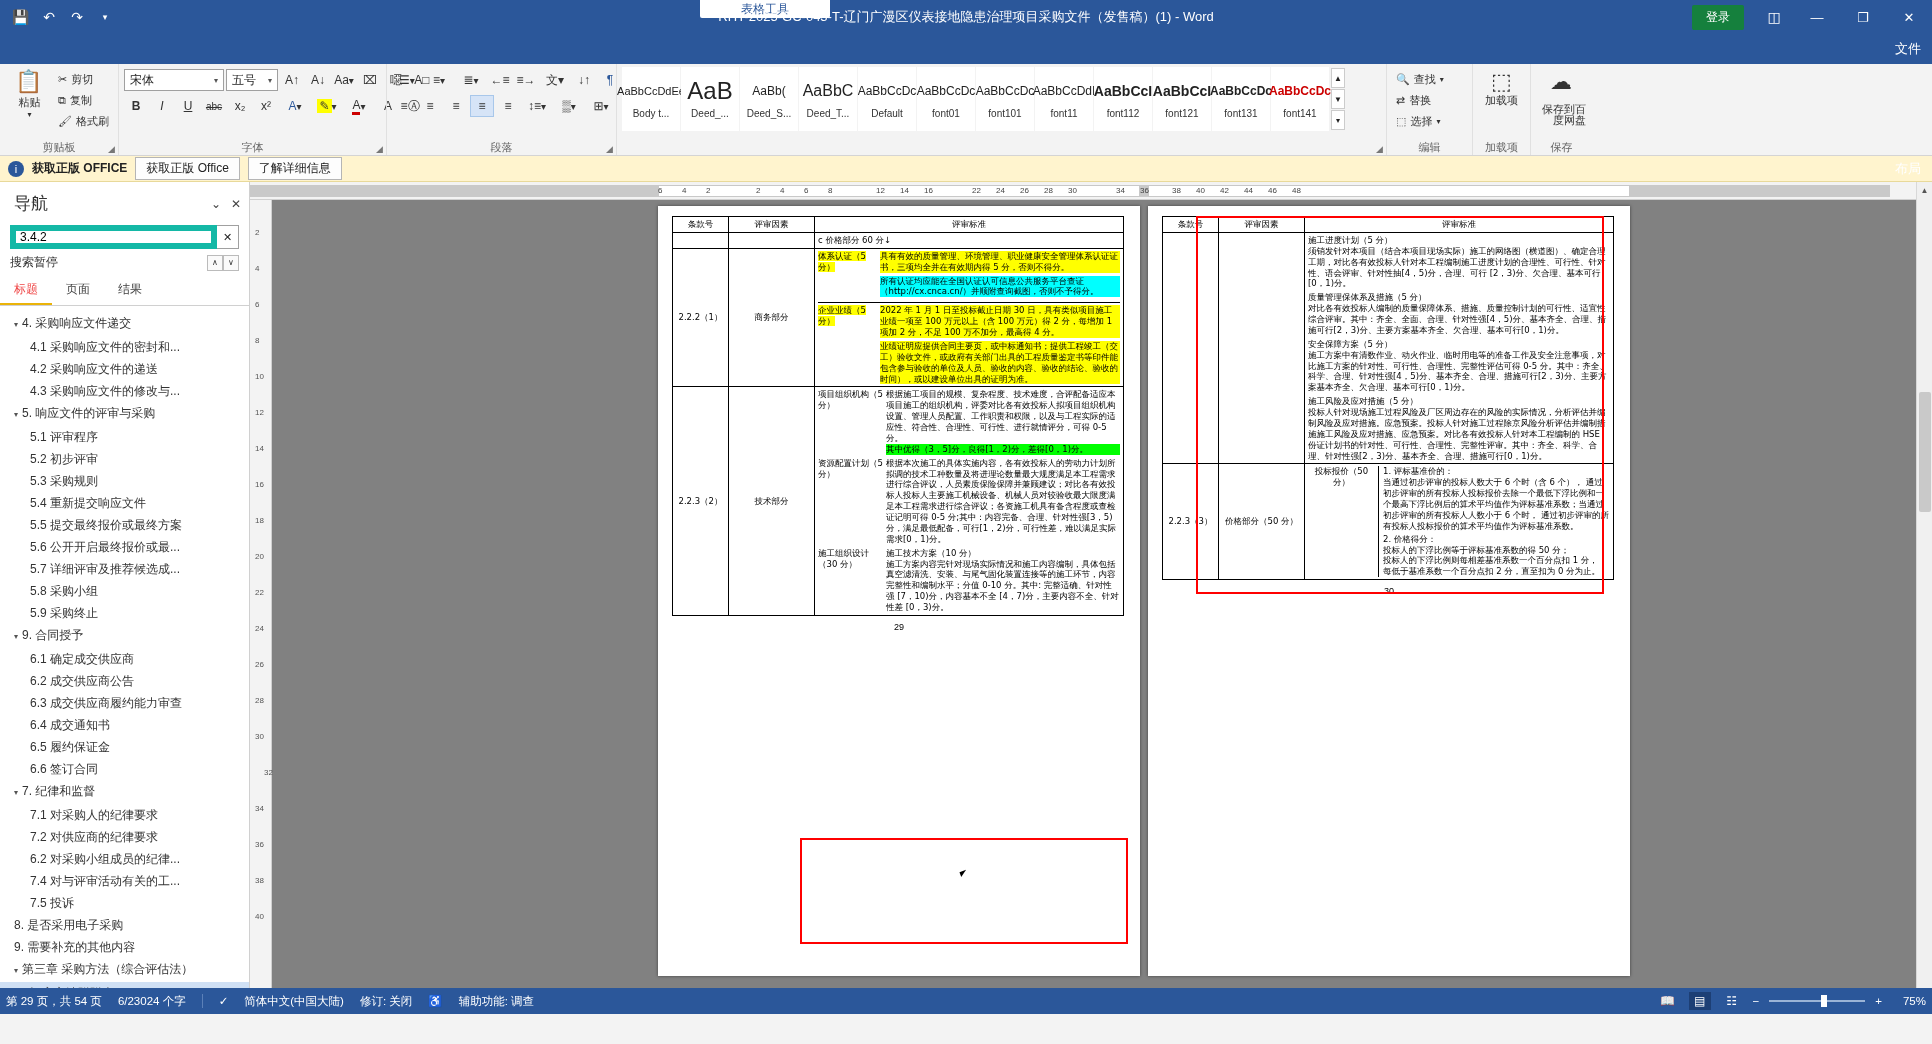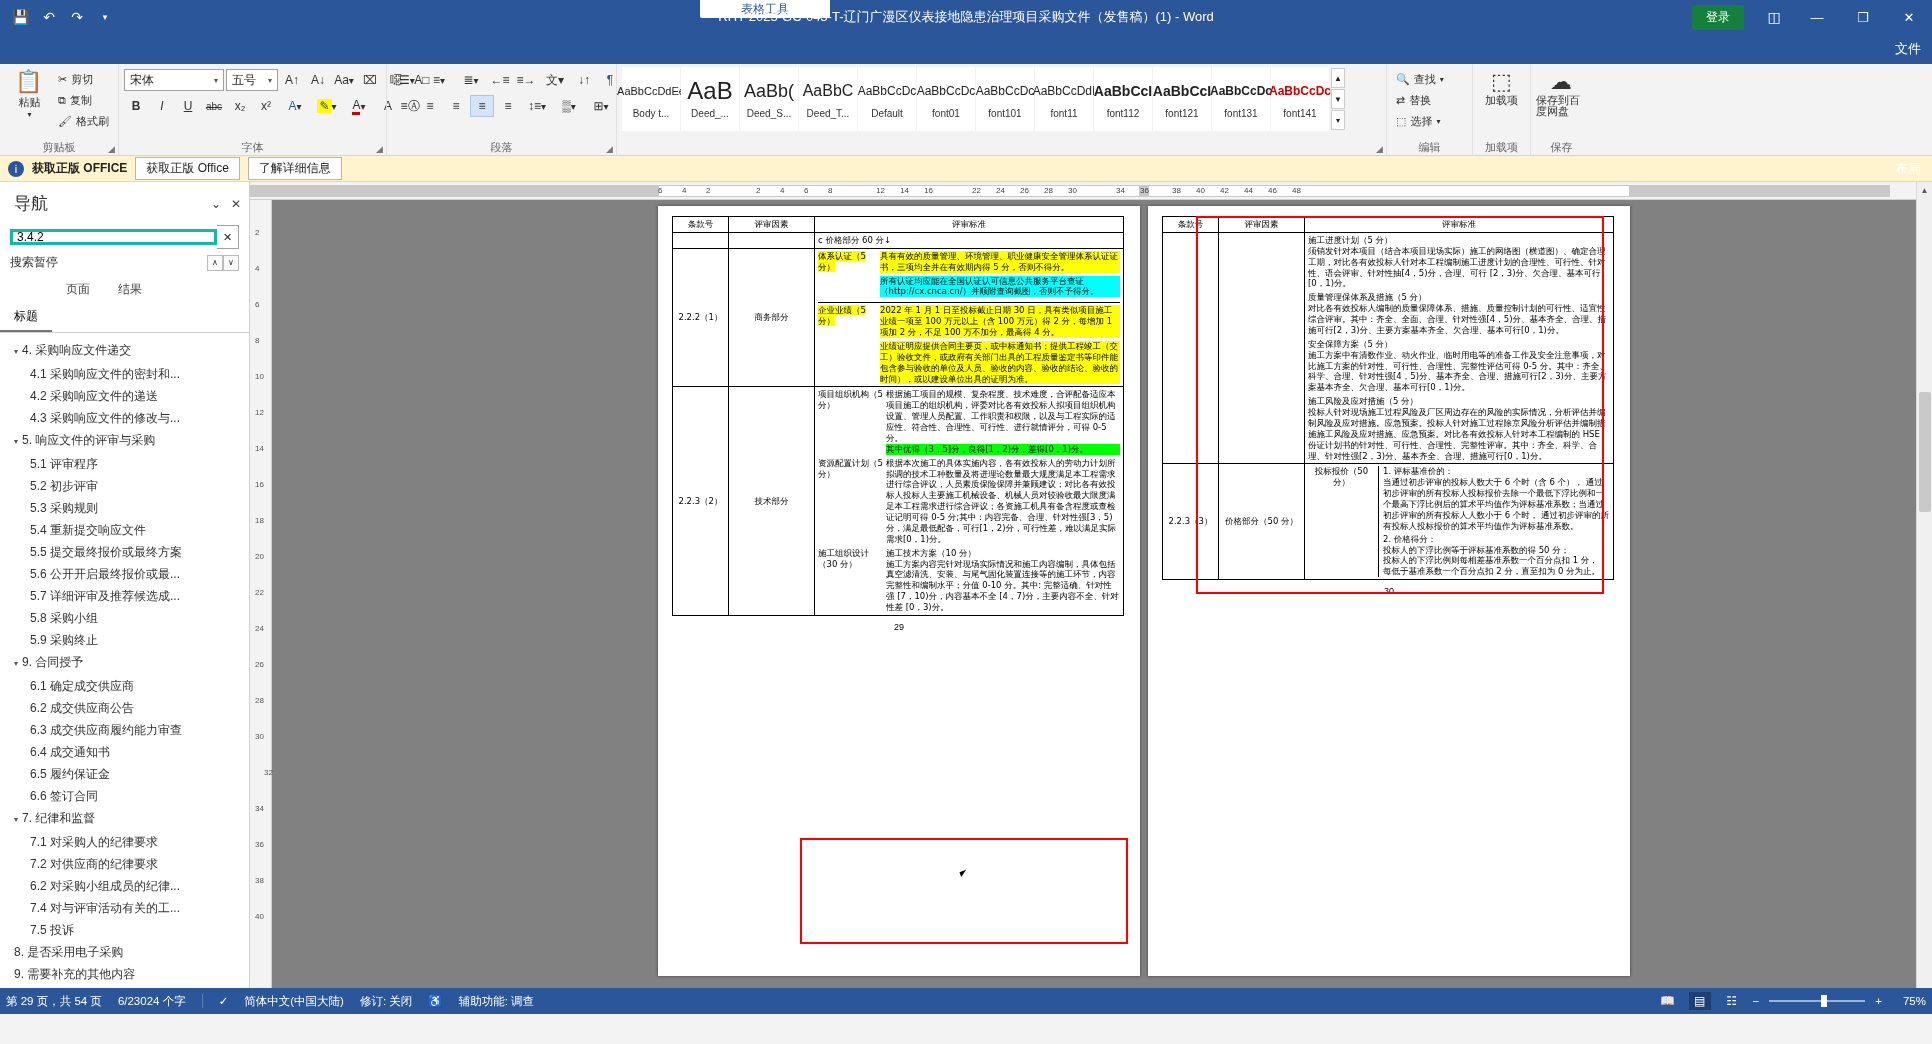--- a/index.html
+++ b/index.html
@@ -130,36 +130,36 @@
   
   .main { display: flex; height: 806px; }
 
   
   .navpane { width: 250px; background: #fff; border-right: 1px solid #d0d0d0; display: flex; flex-direction: column; }
   .nav-head { display: flex; align-items: center; padding: 10px 8px 6px 14px; }
   .nav-title { font-size: 17px; color: #333; }
   .nav-head .sp { margin-left: auto; display: flex; gap: 10px; color: #444; font-size: 12px; }
   .nav-search { display: flex; align-items: center; margin: 4px 10px 2px 10px; }
   .nav-search input {
-    flex: 1; height: 16px; border: 3px solid #14b8a6; font-size: 12px; padding: 0 4px;
+    flex: 1; height: 24px; border: 6px solid #14b8a6; font-size: 12px; padding: 0 4px;
     font-family: "Liberation Sans", sans-serif;
   }
   .nav-search .xb {
     width: 22px; height: 24px; border: 1px solid #a0a0a0; border-left: none; background: #fff;
     display: flex; align-items: center; justify-content: center; font-size: 11px;
   }
   .nav-sub { display: flex; align-items: center; padding: 3px 10px; font-size: 12px; color: #333; }
   .nav-sub .arrows { margin-left: auto; display: flex; }
   .nav-sub .arrows span {
     width: 16px; height: 16px; border: 1px solid #bbb; display: flex;
     align-items: center; justify-content: center; font-size: 8px; background: #fafafa;
   }
   .nav-tabs { display: flex; border-bottom: 1px solid #d0d0d0; margin: 2px 0 0 0; }
   .nav-tab { padding: 5px 14px; font-size: 12px; color: #444; }
-  .nav-tab.active { color: #000000; border-bottom: 2px solid #737373; margin-top: 27px; }
+  .nav-tab.active { color: #ef4444; border-bottom: 2px solid #eab308; }
   .nav-list { flex: 1; overflow: hidden; padding: 6px 0 0 0; }
   .nav-item {
     font-size: 12px; color: #333; padding: 3px 4px 3px 0; white-space: nowrap;
     overflow: hidden; text-overflow: ellipsis; line-height: 16px;
   }
   .nav-item.sel { background: #cfe0f5; }
   .lv1 { padding-left: 14px; }
   .lv2 { padding-left: 30px; }
   .nav-item .tri { color: #555; font-size: 8px; margin-right: 4px; }
 
@@ -401,21 +401,21 @@
       <div class="stylegal">
         <div class="stylecell">
           <span class="prev" style="font-size:11px;">AaBbCcDdEe</span>
           <span class="nm">Body t...</span>
         </div>
         <div class="stylecell">
           <span class="prev" style="font-size:24px;">AaB</span>
           <span class="nm">Deed_...</span>
         </div>
         <div class="stylecell">
-          <span class="prev" style="font-size:18px;">AaBb(</span>
+          <span class="prev" style="font-size:12px;">AaBb(</span>
           <span class="nm">Deed_S...</span>
         </div>
         <div class="stylecell">
           <span class="prev" style="font-size:16px;">AaBbC</span>
           <span class="nm">Deed_T...</span>
         </div>
         <div class="stylecell">
           <span class="prev" style="font-size:12px;">AaBbCcDc</span>
           <span class="nm">Default</span>
         </div>
@@ -486,21 +486,21 @@
         <span style="text-align:center;line-height:11px;">加载项</span>
       </div>
     </div>
     <div class="rgroup-label">加载项</div>
   </div>
 
   <div class="rgroup" style="width:62px;">
     <div class="rgroup-body">
       <div class="bigbtn">
         <span class="glyph">☁</span>
-        <span style="text-align:left;line-height:11px;">保存到百度网盘</span>
+        <span style="text-align:right;line-height:11px;margin-top:9px;">保存到百度网盘</span>
       </div>
     </div>
     <div class="rgroup-label">保存</div>
   </div>
 
 </div>
 
 <div class="infobar">
   <span class="ico">i</span>
   <span class="strong">获取正版 OFFICE</span>

